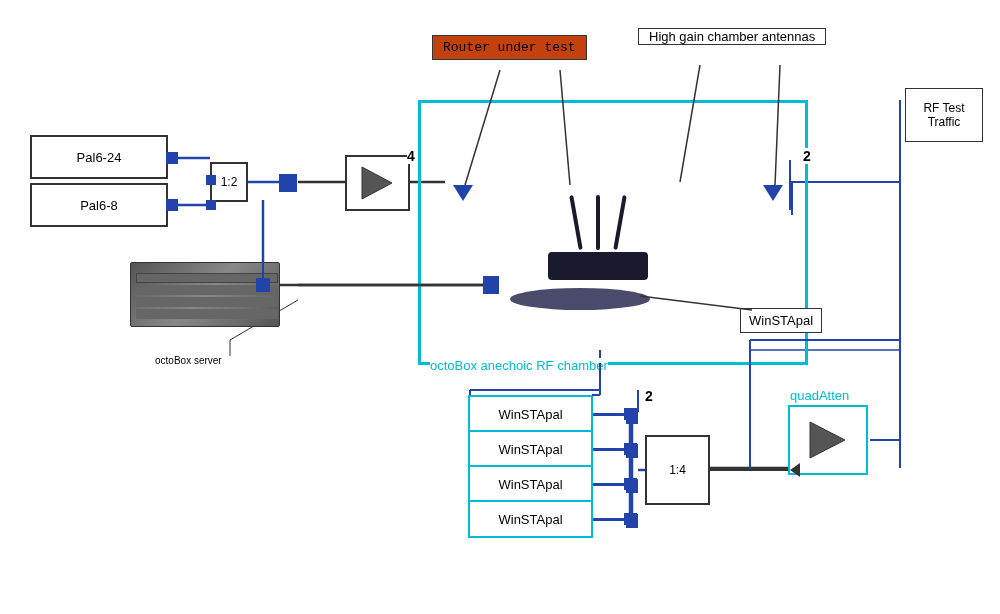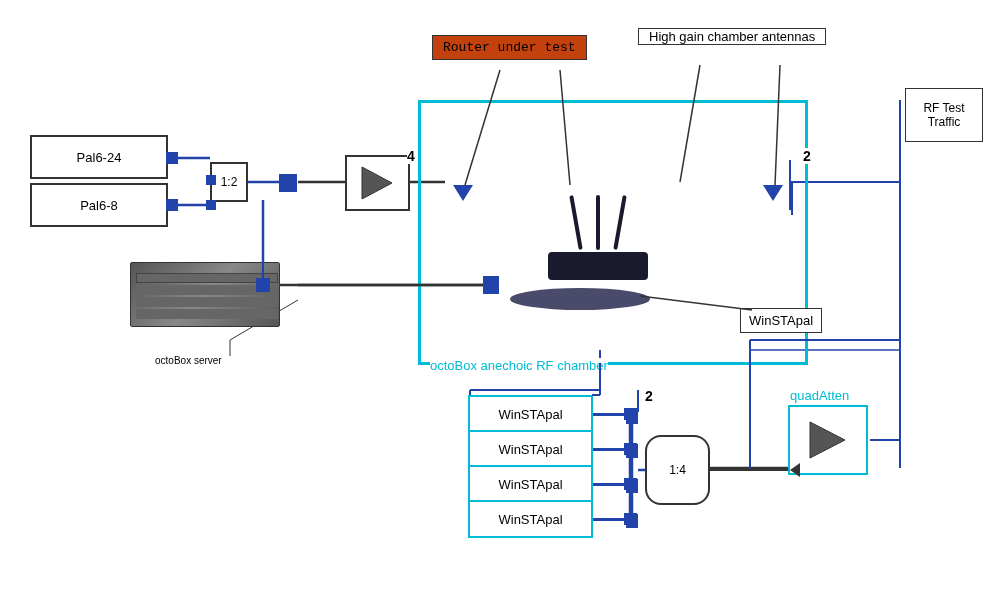--- a/index.html
+++ b/index.html
@@ -265,21 +265,21 @@
   </div>
   <div class="box box-cyan" style="left:468px; top:465px; width:125px; height:38px;">
     <span>WinSTApal</span>
   </div>
   <div class="box box-cyan" style="left:468px; top:500px; width:125px; height:38px;">
     <span>WinSTApal</span>
   </div>
 
   <div class="label" style="left:645px; top:388px; font-size:14px; font-weight:bold;">2</div>
 
-  <div class="box" style="left:645px; top:435px; width:65px; height:70px; font-size:12px;border-radius:16px;">
+  <div class="box" style="left:645px; top:435px; width:65px; height:70px; font-size:12px;">
     <span>1:4</span>
   </div>
 
   <div class="label" style="left:790px; top:388px; color:#00bcd4; font-size:13px; font-weight:normal;">quadAtten</div>
 
   <div style="position:absolute; left:788px; top:405px; width:80px; height:70px;
               border:2px solid #00bcd4; background:#fff;">
     <svg width="76" height="66">
       <polygon points="55,33 20,15 20,51" fill="#555" stroke="#333" stroke-width="1"></polygon>
     </svg>

